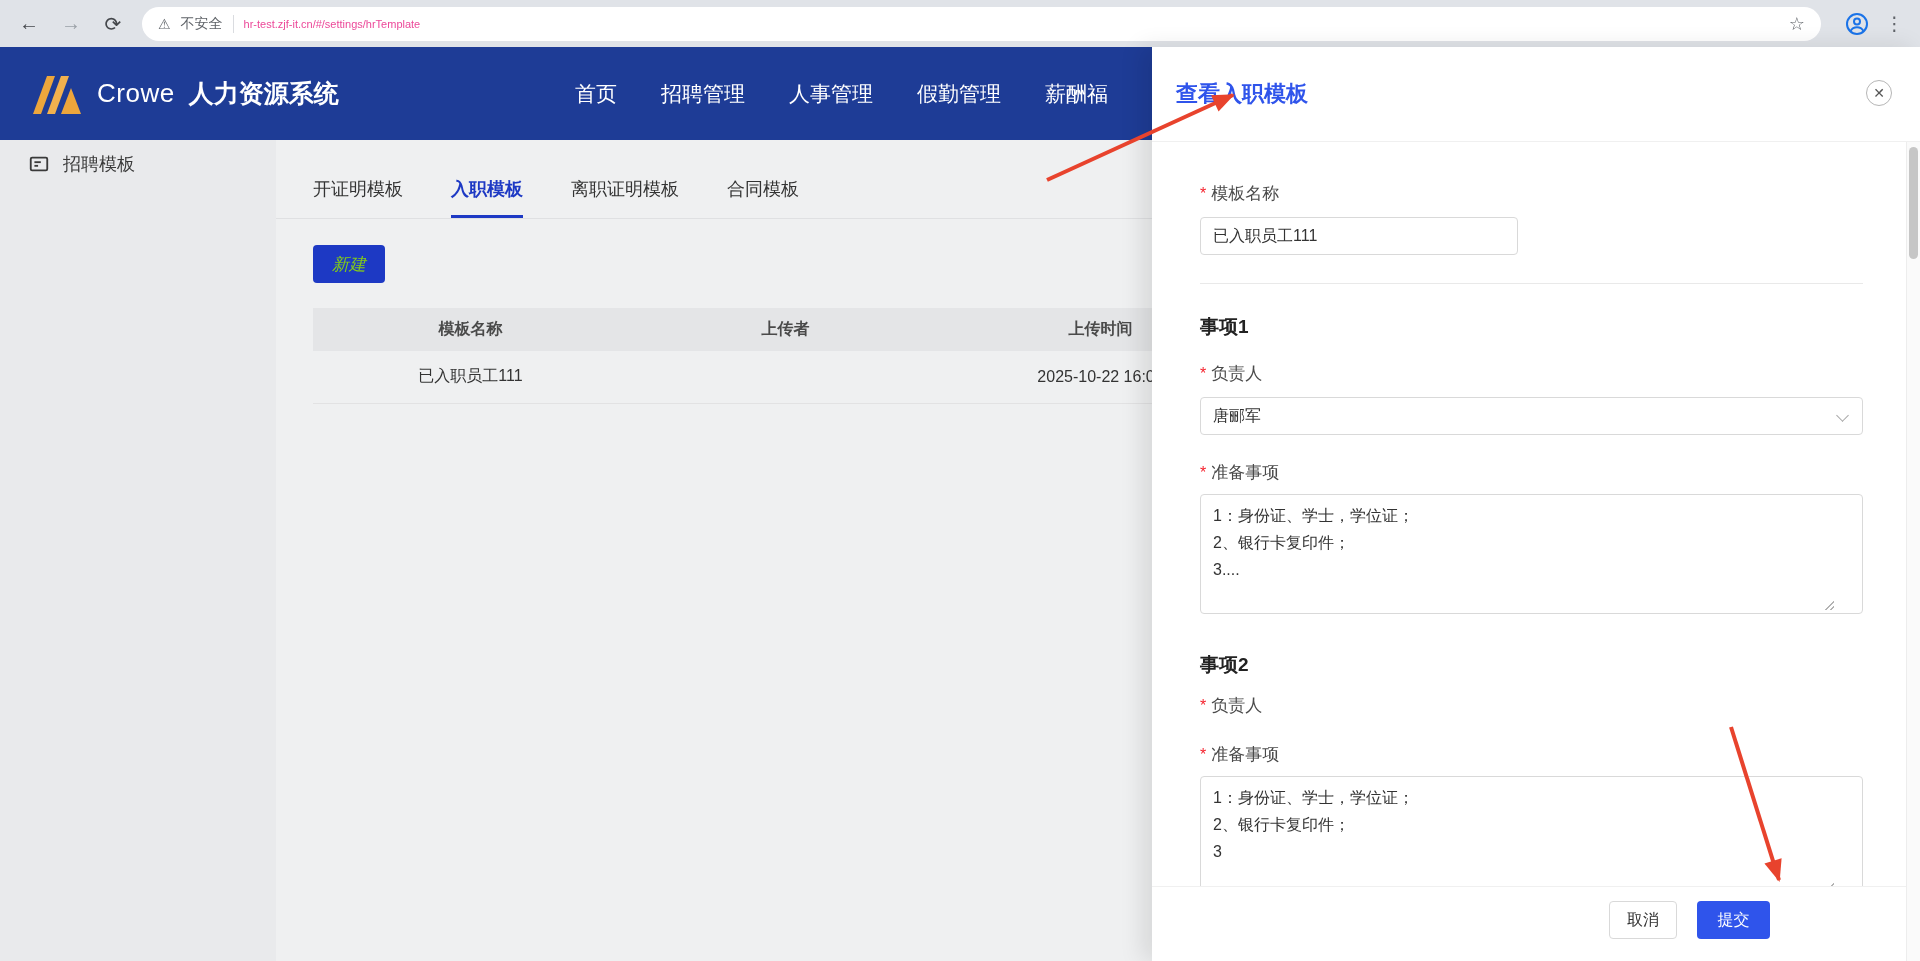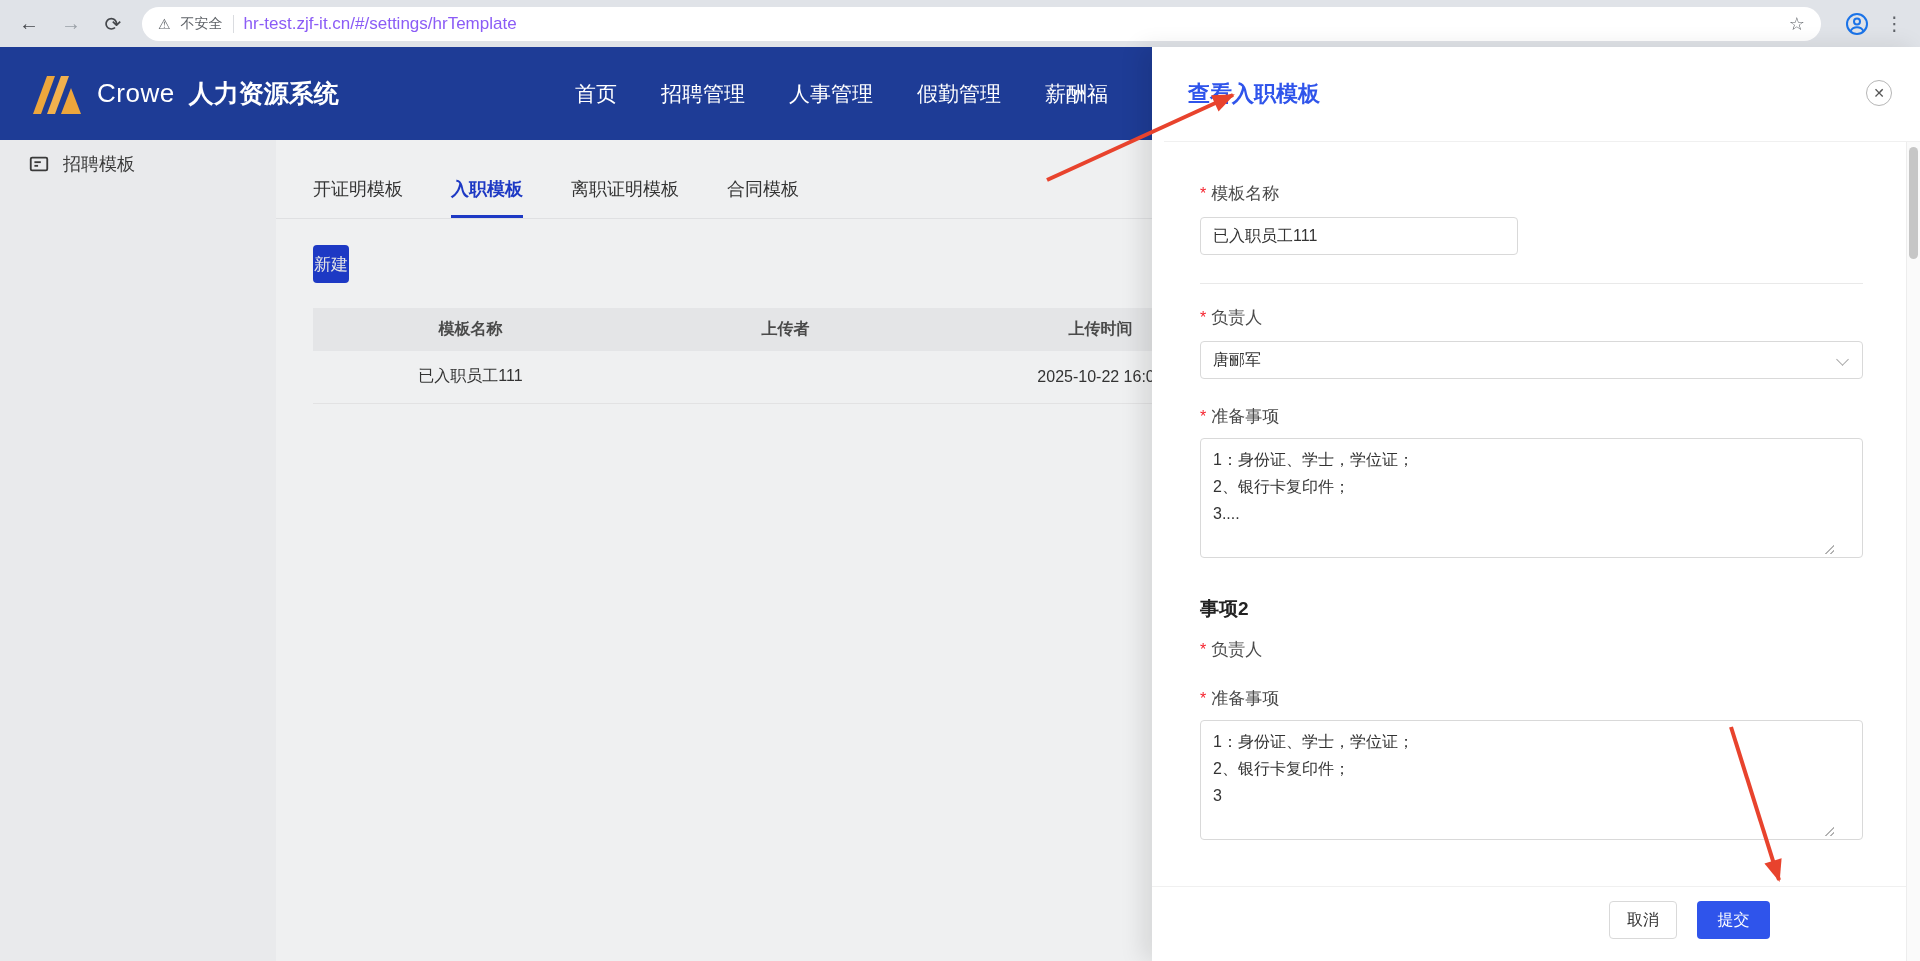--- a/index.html
+++ b/index.html
@@ -19,21 +19,21 @@
   .nav-ico { font-size:20px; color:#44474b; width:26px; text-align:center; }
   .nav-ico.fwd { color:#9aa0a6; }
   .omnibox {
     flex:1; height:34px; background:#fff; border-radius:17px;
     display:flex; align-items:center; padding:0 16px; gap:10px;
     margin-right:8px;
   }
   .warn-ico { font-size:14px; color:#5f6368; }
   .sec-label { font-size:14px; color:#5f6368; }
   .omni-sep { width:1px; height:18px; background:#dadce0; }
-  .omni-url { font-size:17px; color:#8b5cf6; }
+  .omni-url { font-size:11px; color:#ec4899; }
   .omni-spacer { flex:1; }
   .star-ico { font-size:18px; color:#5f6368; }
   .profile-ico { width:24px; height:24px; color:#1a73e8; }
   .menu-dots { font-size:19px; color:#5f6368; letter-spacing:0; }
 
   
   .app-header {
     position:absolute; top:47px; left:0; right:0; height:93px;
     background:#1e3c96; color:#fff; display:flex; align-items:center;
   }
@@ -70,35 +70,35 @@
     height:79px; display:flex; align-items:flex-end; gap:48px;
     padding-left:37px; border-bottom:1px solid #dfe0e2;font-family:Liberation Serif, serif;
   }
   .tab { padding-bottom:17px; font-size:18px; color:#333; position:relative; cursor:pointer; white-space:nowrap; }
   .tab.active { color:#1d39c4; font-weight:700; }
   .tab.active::after {
     content:""; position:absolute; left:0; right:0; bottom:0; height:3px; background:#1d39c4;
   }
   .content { padding:26px 0 0 37px; }
   .btn-new {
-    height:38px; padding:0 1px; background:#1d39c4; color:#e5e5e5;
-    border:none; border-radius:4px; font-size:17px; cursor:pointer;
+    height:38px; padding:0 19px; background:#1d39c4; color:#84cc16;
+    border:none; border-radius:4px; font-size:17px; cursor:pointer;font-style:italic;
   }
   table.tpl-table { width:945px; margin-top:25px; border-collapse:collapse; font-size:16px; table-layout:fixed; }
   .tpl-table th {
     height:43px; background:#e4e5e7; color:#4a4a4a; font-weight:700; text-align:center;
   }
   .tpl-table td {
     height:52px; color:#333; text-align:center; border-bottom:1px solid #e2e2e3;
   }
 
   
   .drawer {
     position:absolute; top:47px; left:1152px; right:0; bottom:0;
-    background:#fff; box-shadow:-10px 0 22px rgba(0,0,0,0.10); z-index:10;padding-left:12px;
+    background:#fff; box-shadow:-10px 0 22px rgba(0,0,0,0.10); z-index:10;
   }
   .drawer-header {
     height:95px; display:flex; align-items:center; padding:0 24px;
     border-bottom:1px solid #f0f0f0; position:relative;
   }
   .drawer-title { font-size:22px; font-weight:700; color:#2f54eb; }
   .drawer-close {
     position:absolute; right:28px; top:33px; width:26px; height:26px;
     border:1px solid #b6b6b6; border-radius:50%; color:#555;
     display:flex; align-items:center; justify-content:center;
@@ -257,20 +257,21 @@
   <div class="drawer-body">
     <div class="f-label">
       <span class="req-star">*</span>
       <span>模板名称</span>
     </div>
     <input class="text-input" type="text" value="已入职员工111" style="">
 
     <div class="divider"></div>
 
     
+    <div class="section-heading">事项1</div>
     <div class="f-label lbl-owner">
       <span class="req-star">*</span>
       <span>负责人</span>
     </div>
     <div class="select-box">
       <span>唐郦军</span>
       <span class="chev"></span>
     </div>
     <div class="f-label lbl-prep">
       <span class="req-star">*</span>

